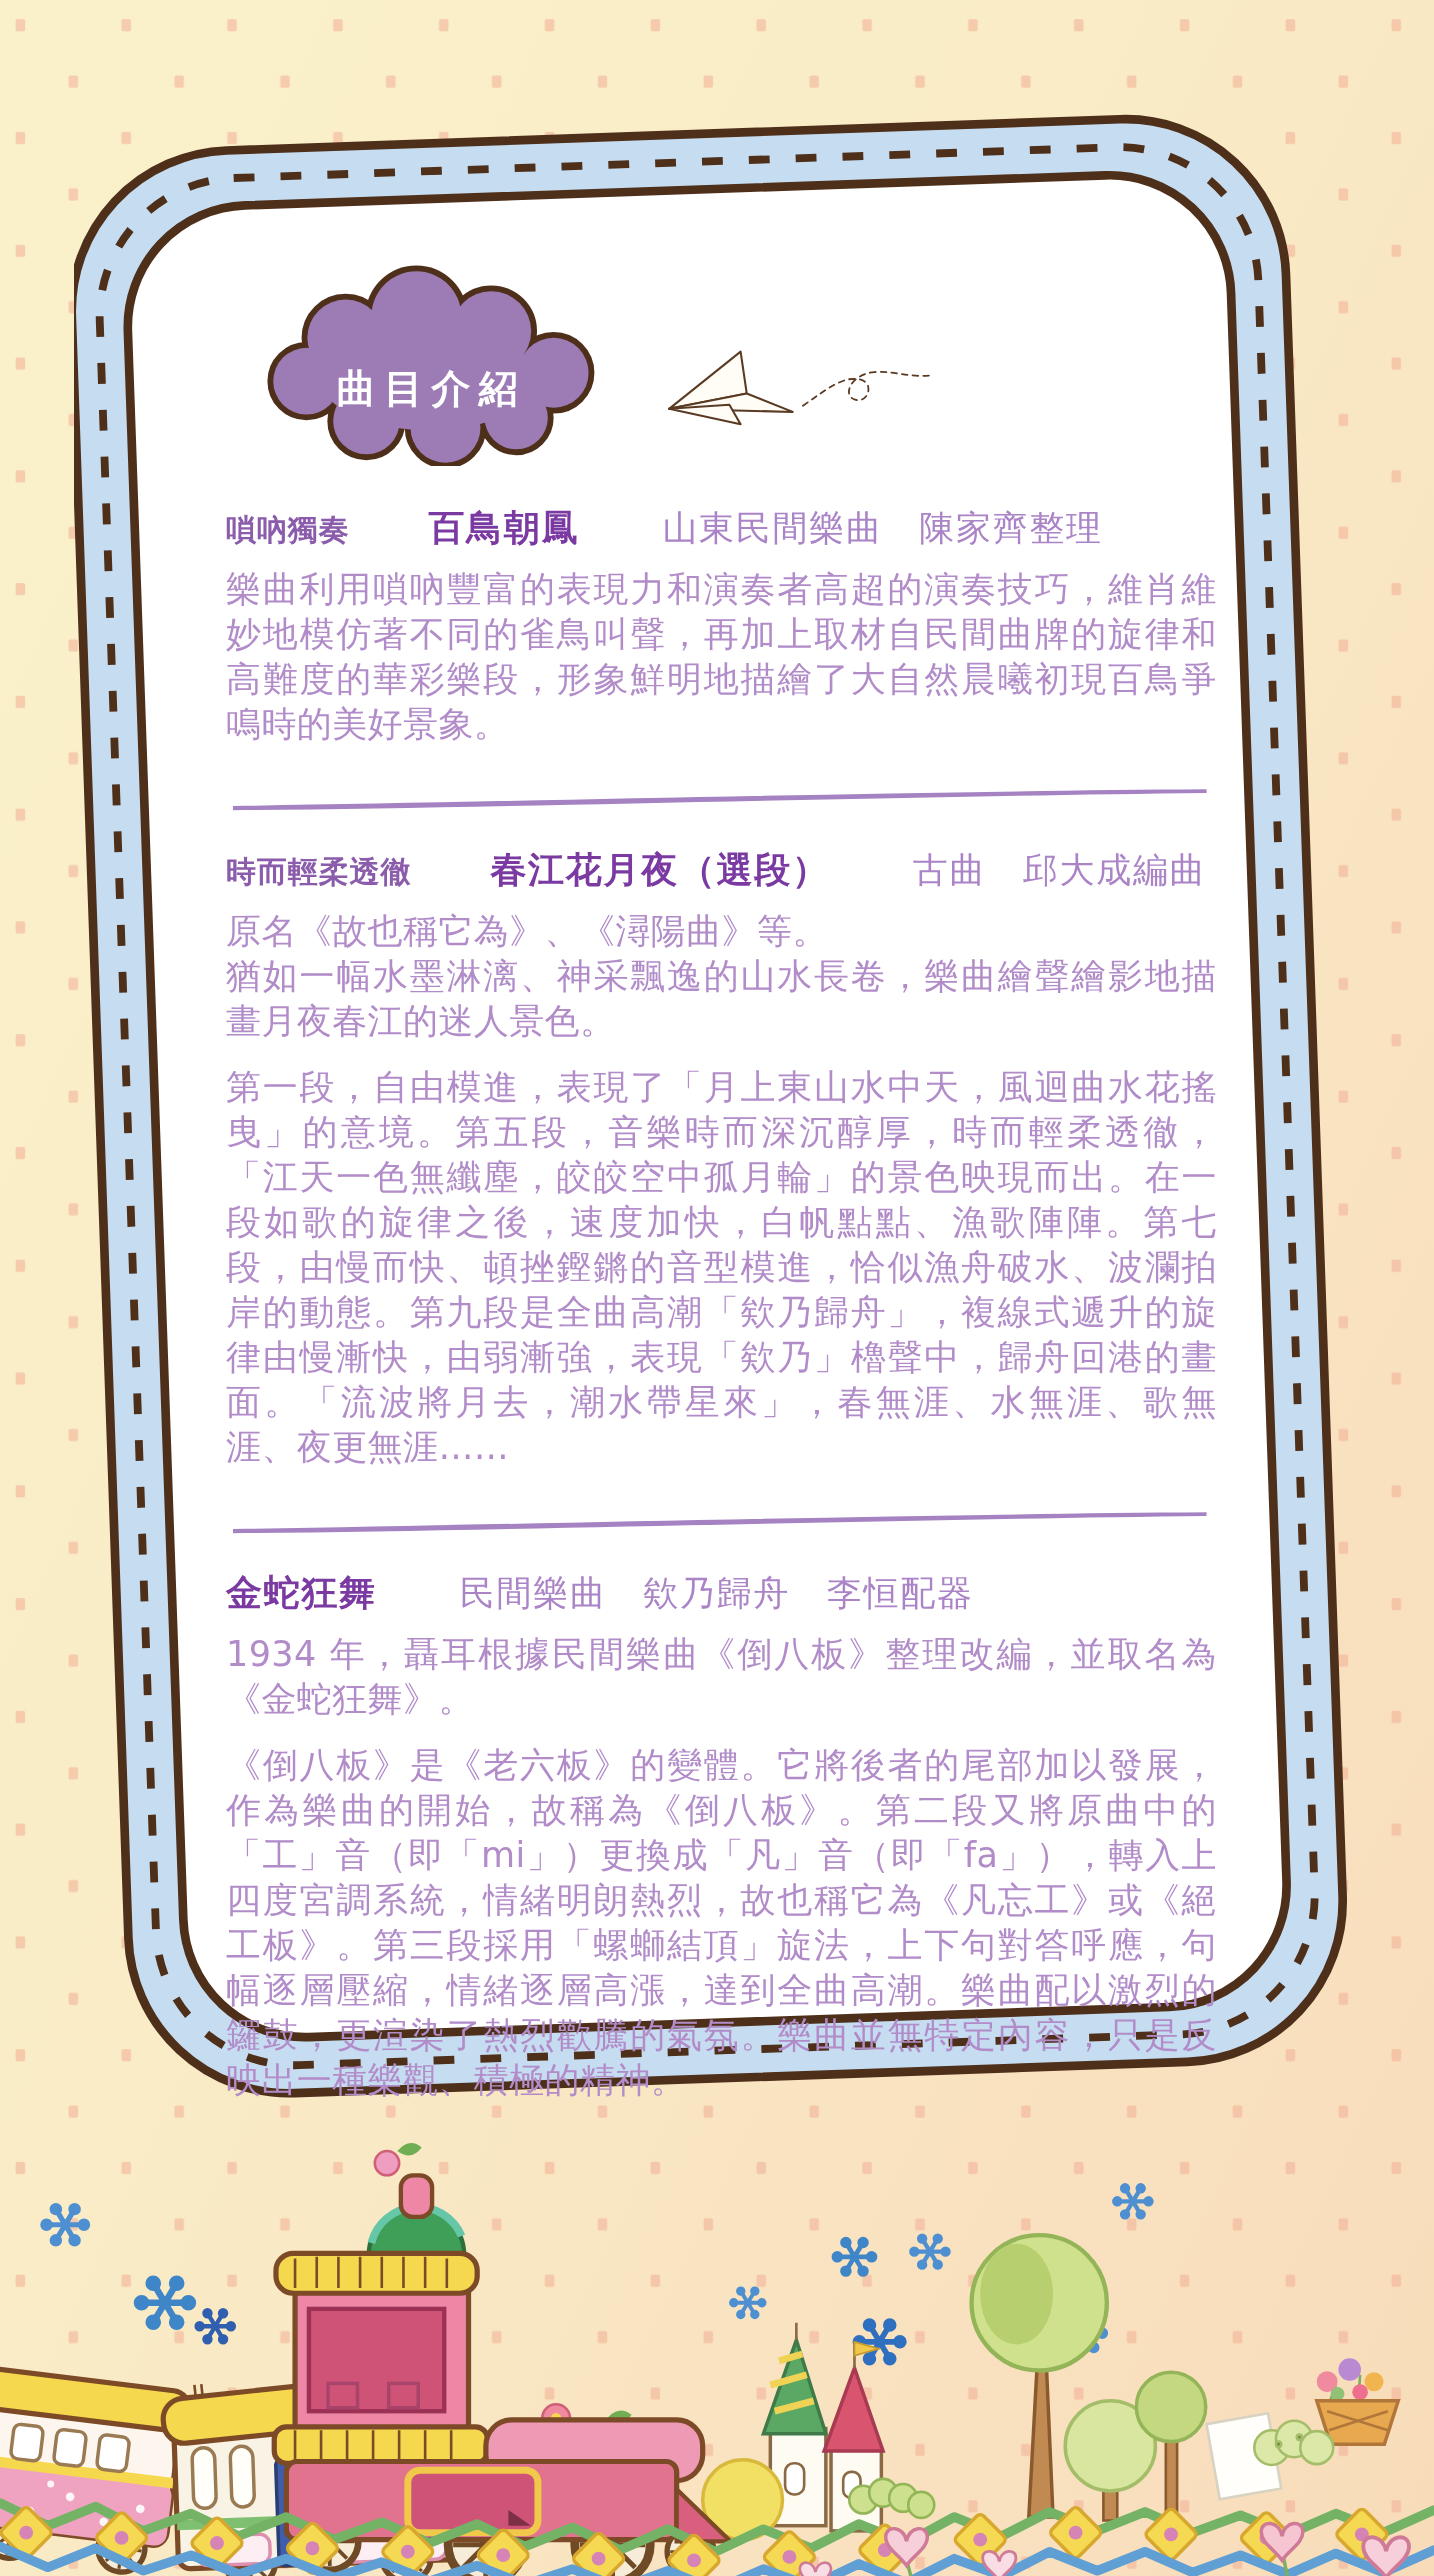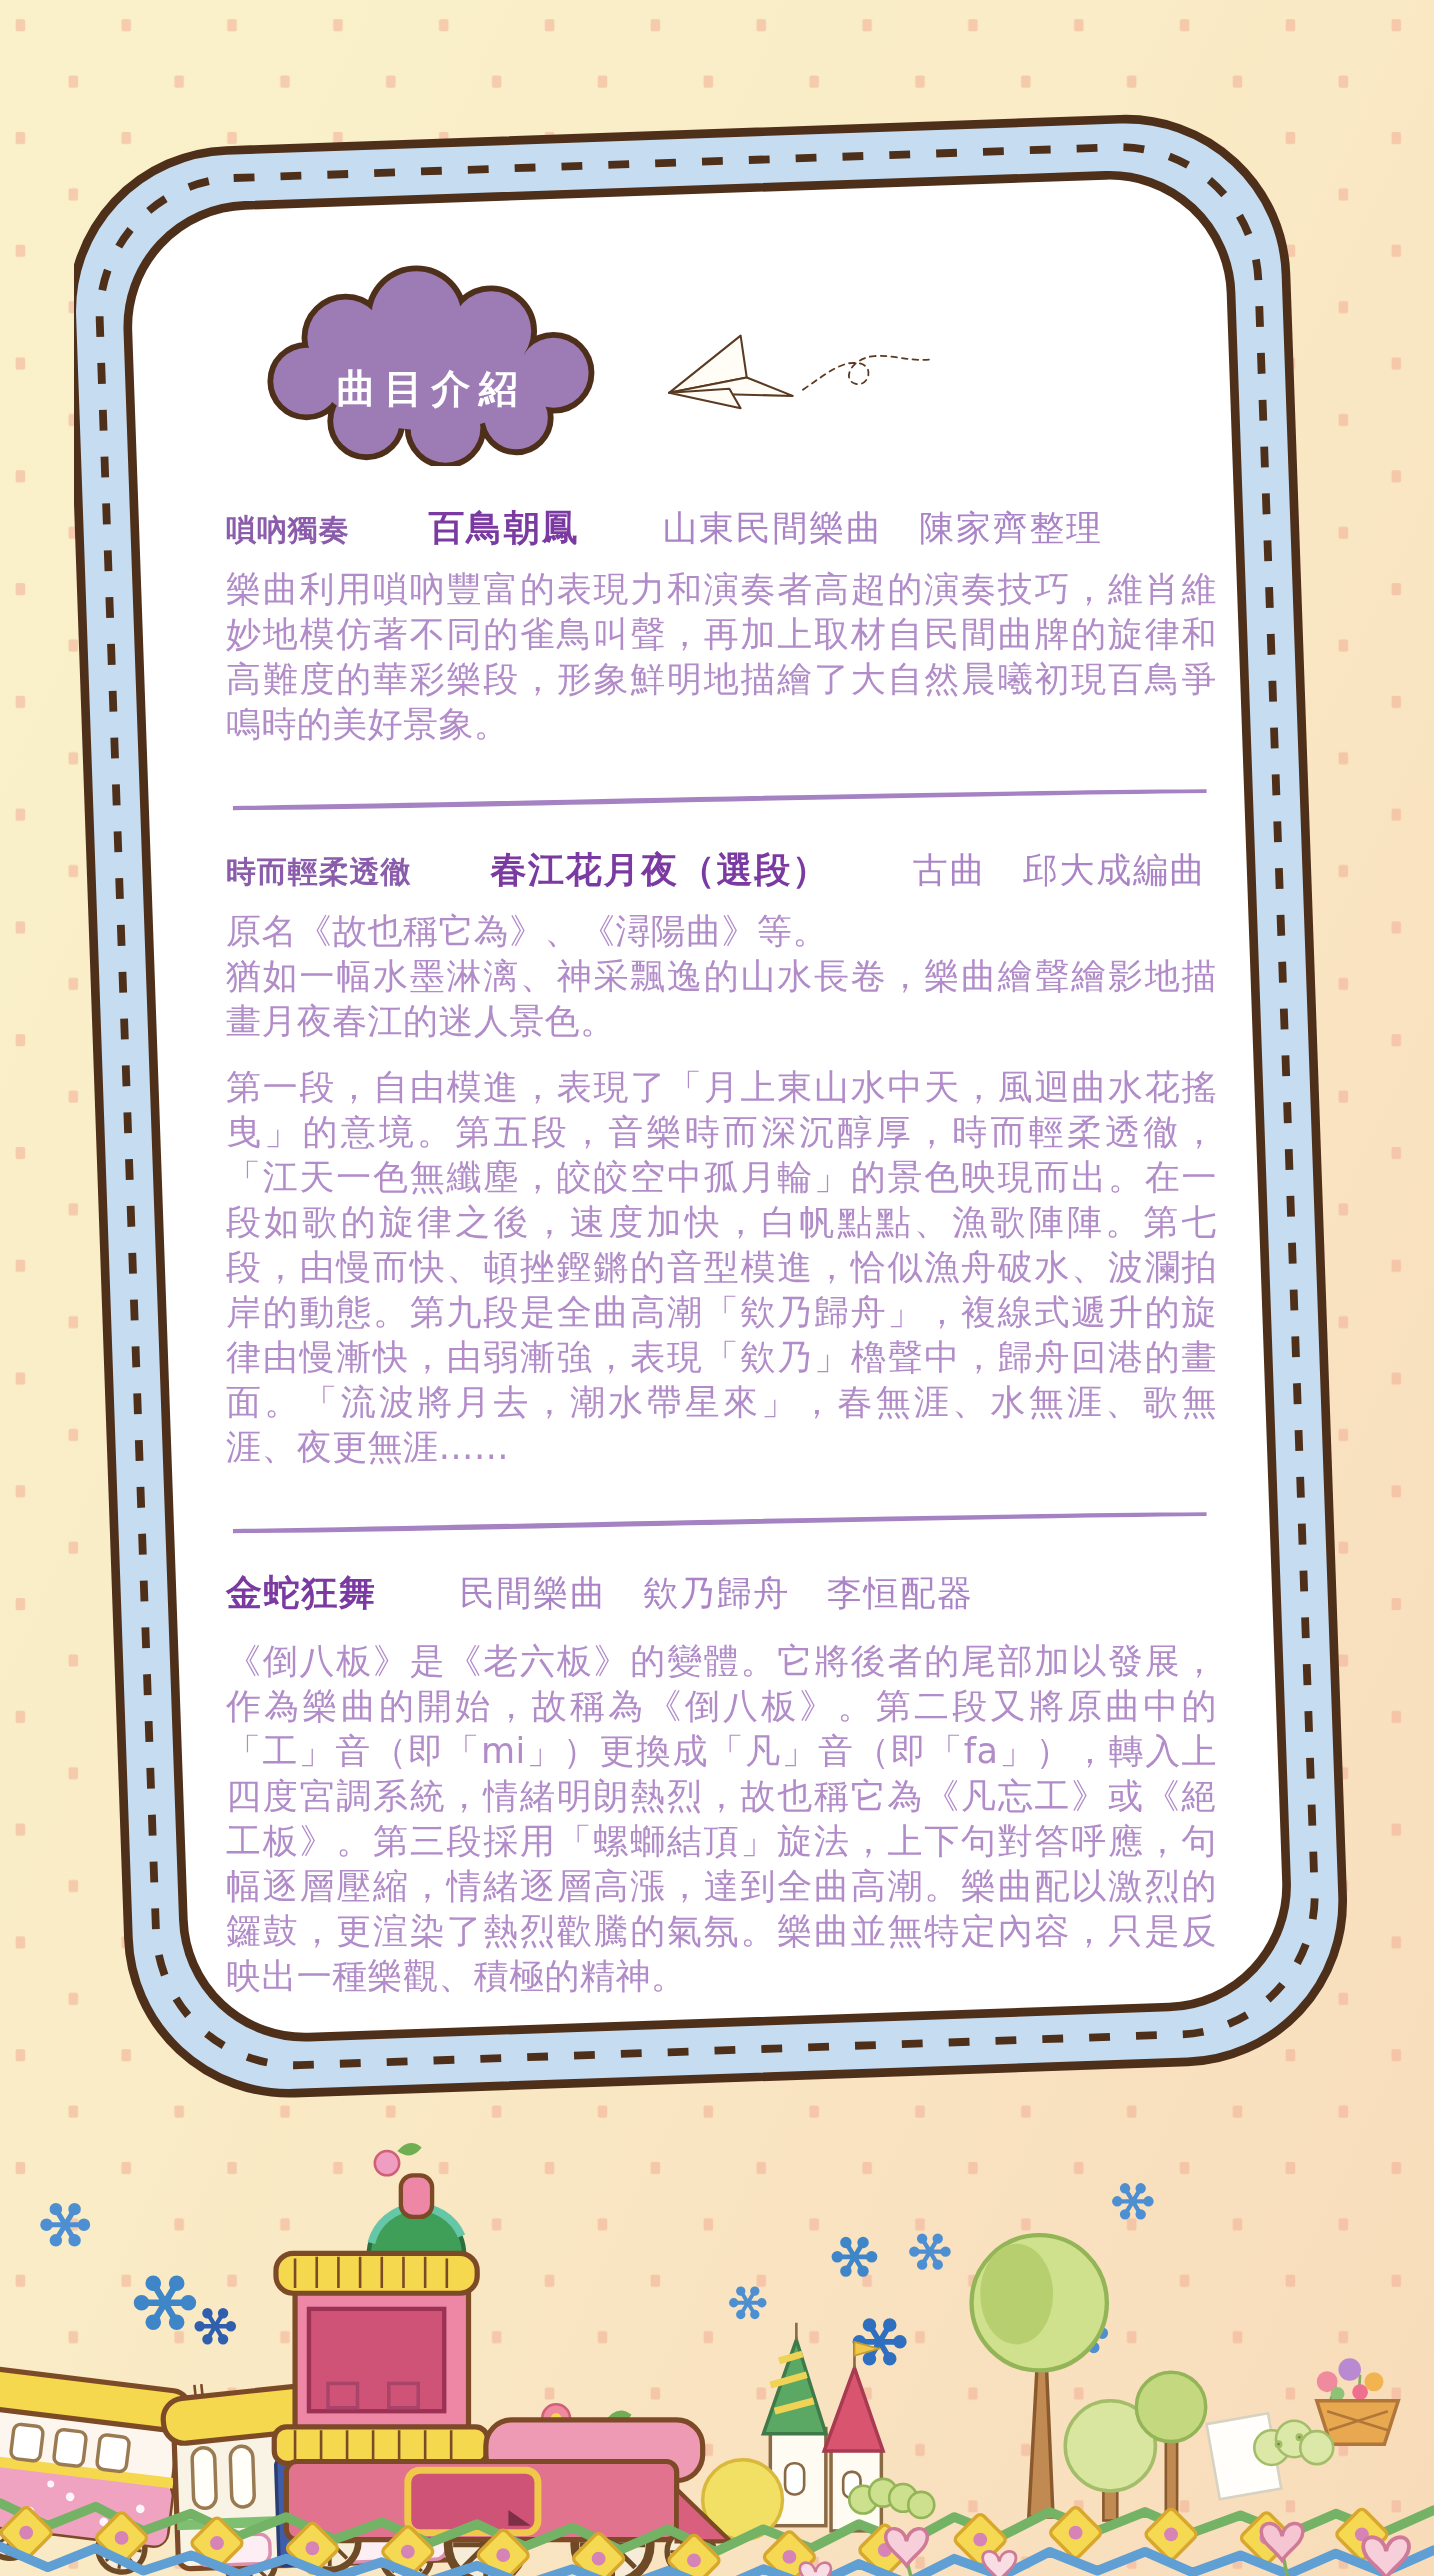--- a/index.html
+++ b/index.html
@@ -11,21 +11,21 @@
   .bg-dots{position:absolute;inset:0;width:1434px;height:2576px;pointer-events:none;}
 
   
   .frame-svg{position:absolute;left:74px;top:82px;width:1280px;height:2074px;}
   .frame-outer{fill:var(--card_blue,#c6ddf1);stroke:var(--outline_brown,#4e2f1a);stroke-width:10;}
   .frame-dashed{fill:none;stroke:var(--outline_brown,#4e2f1a);stroke-width:9;stroke-dasharray:24 30;}
   .frame-inner{fill:#ffffff;stroke:var(--outline_brown,#4e2f1a);stroke-width:10;}
 
   
   .content{position:absolute;left:226px;top:253px;width:991px;}
-  .badge-row{display:flex;align-items:center;gap:36px;margin:5.2px 0 38px 12px;}
+  .badge-row{display:flex;align-items:flex-end;gap:36px;margin:5.2px 0 38px 12px;}
   .cloud-text{fill:#ffffff;font-size:47px;font-weight:700;letter-spacing:10px;}
   .piece-head{display:flex;align-items:baseline;flex-wrap:nowrap;white-space:nowrap;gap:48px;}
   .piece-label{font-size:30px;font-weight:600;color:var(--label_purple,#8a5cab);margin-right:31px;letter-spacing:0.9px;}
   .piece-title{font-size:36px;font-weight:700;color:var(--title_purple,#7b3aa1);margin-right:35px;letter-spacing:1.7px;}
   .piece-meta{font-size:35px;font-weight:400;color:var(--meta_purple,#aa84c6);letter-spacing:1.7px;}
   .piece p{margin:0;font-size:35px;line-height:45px;font-weight:500;
     color:var(--body_purple,#b28cc9);text-align:justify;letter-spacing:0.4px;}
   .piece p.first{margin-top:14px;}
   .piece p.gap{margin-top:21px;}
   .divider{margin:38px 0 35px;}
@@ -123,20 +123,21 @@
     <svg viewBox="0 0 1140 36" preserveAspectRatio="none" xmlns="http://www.w3.org/2000/svg">
       <path d="M8,29 C300,24 760,9 1128,6 L1128,11 C760,16 300,32 8,35 Z"></path>
     </svg>
   </div>
 
   <section class="piece">
     <div class="piece-head">
       <span class="piece-title">金蛇狂舞</span>
       <span class="piece-meta">民間樂曲　欸乃歸舟　李恒配器</span>
     </div>
+    <p class="first">1934 年，聶耳根據民間樂曲《倒八板》整理改編，並取名為《金蛇狂舞》。</p>
     <p class="gap">《倒八板》是《老六板》的變體。它將後者的尾部加以發展，作為樂曲的開始，故稱為《倒八板》。第二段又將原曲中的「工」音（即「mi」）更換成「凡」音（即「fa」），轉入上四度宮調系統，情緒明朗熱烈，故也稱它為《凡忘工》或《絕工板》。第三段採用「螺螄結頂」旋法，上下句對答呼應，句幅逐層壓縮，情緒逐層高漲，達到全曲高潮。樂曲配以激烈的鑼鼓，更渲染了熱烈歡騰的氣氛。樂曲並無特定內容，只是反映出一種樂觀、積極的精神。</p>
   </section>
 
 </div>
 
 <svg class="scene" viewBox="0 0 1653 520" xmlns="http://www.w3.org/2000/svg">
   <defs>
     <g id="flake" stroke="currentColor" stroke-width="5" stroke-linecap="round" fill="currentColor">
       <path d="M-18,0H18M-9,-15L9,15M-9,15L9,-15" fill="none"></path>
       <circle cx="-18" cy="0" r="3.5"></circle>

